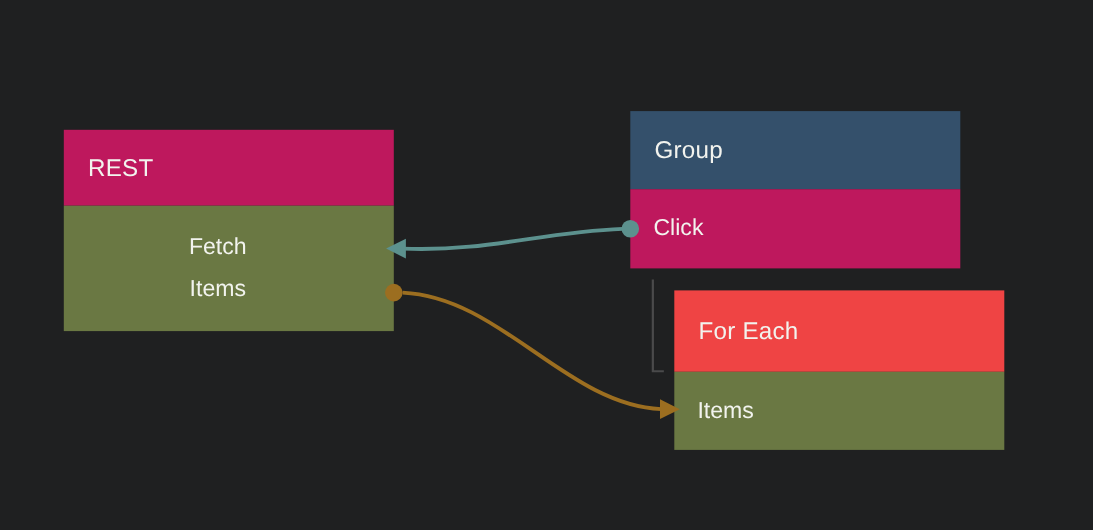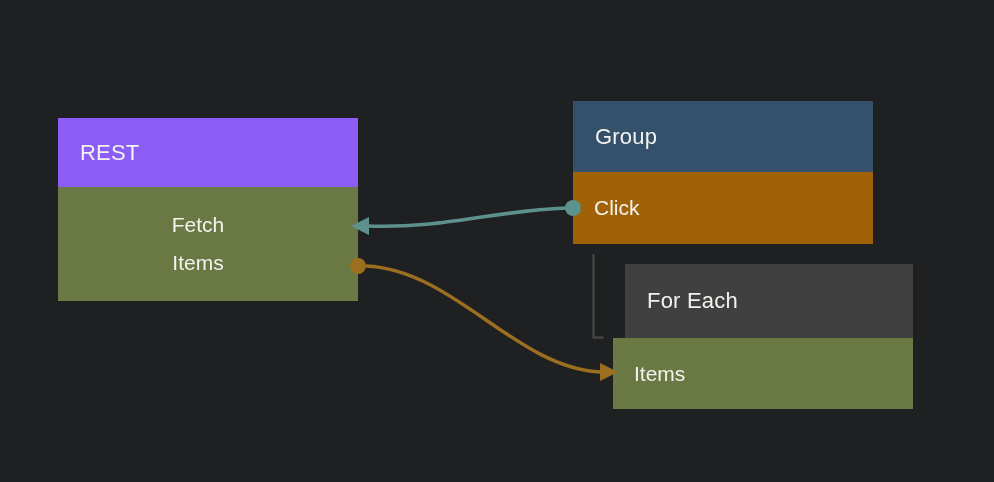--- a/index.html
+++ b/index.html
@@ -44,31 +44,31 @@
     line-height: 38px;
     font-size: 21px;
     color: #f2f3ee;
     box-sizing: border-box;
   }
   .port.right { text-align: center; padding-right: 20px; }
   .port.left  { text-align: left;  padding-left: 21px; }
 
   
   #node-rest { left: 58px; top: 118px; width: 300px; height: 183px; }
-  #node-rest .header { height: 69px; background: #8b5cf6; }
+  #node-rest .header { height: 69px; background: #be185d; }
   #node-rest .body   { background: #6a7843; }
 
   
   #node-group { left: 573px; top: 101px; width: 300px; height: 143px; }
   #node-group .header { height: 71px; background: #34506b; text-align: center; }
-  #node-group .body   { background: #a16207; }
+  #node-group .body   { background: #be185d; }
 
   
   #node-foreach { left: 613px; top: 264px; width: 300px; height: 145px; }
-  #node-foreach .header { height: 74px; background: #404040; margin-left: 12px; }
+  #node-foreach .header { height: 74px; background: #ef4444; }
   #node-foreach .body   { background: #6a7843; }
 
   
   #wires {
     position: absolute;
     left: 0; top: 0;
     width: 994px;
     height: 482px;
     pointer-events: none;
     z-index: 5;

